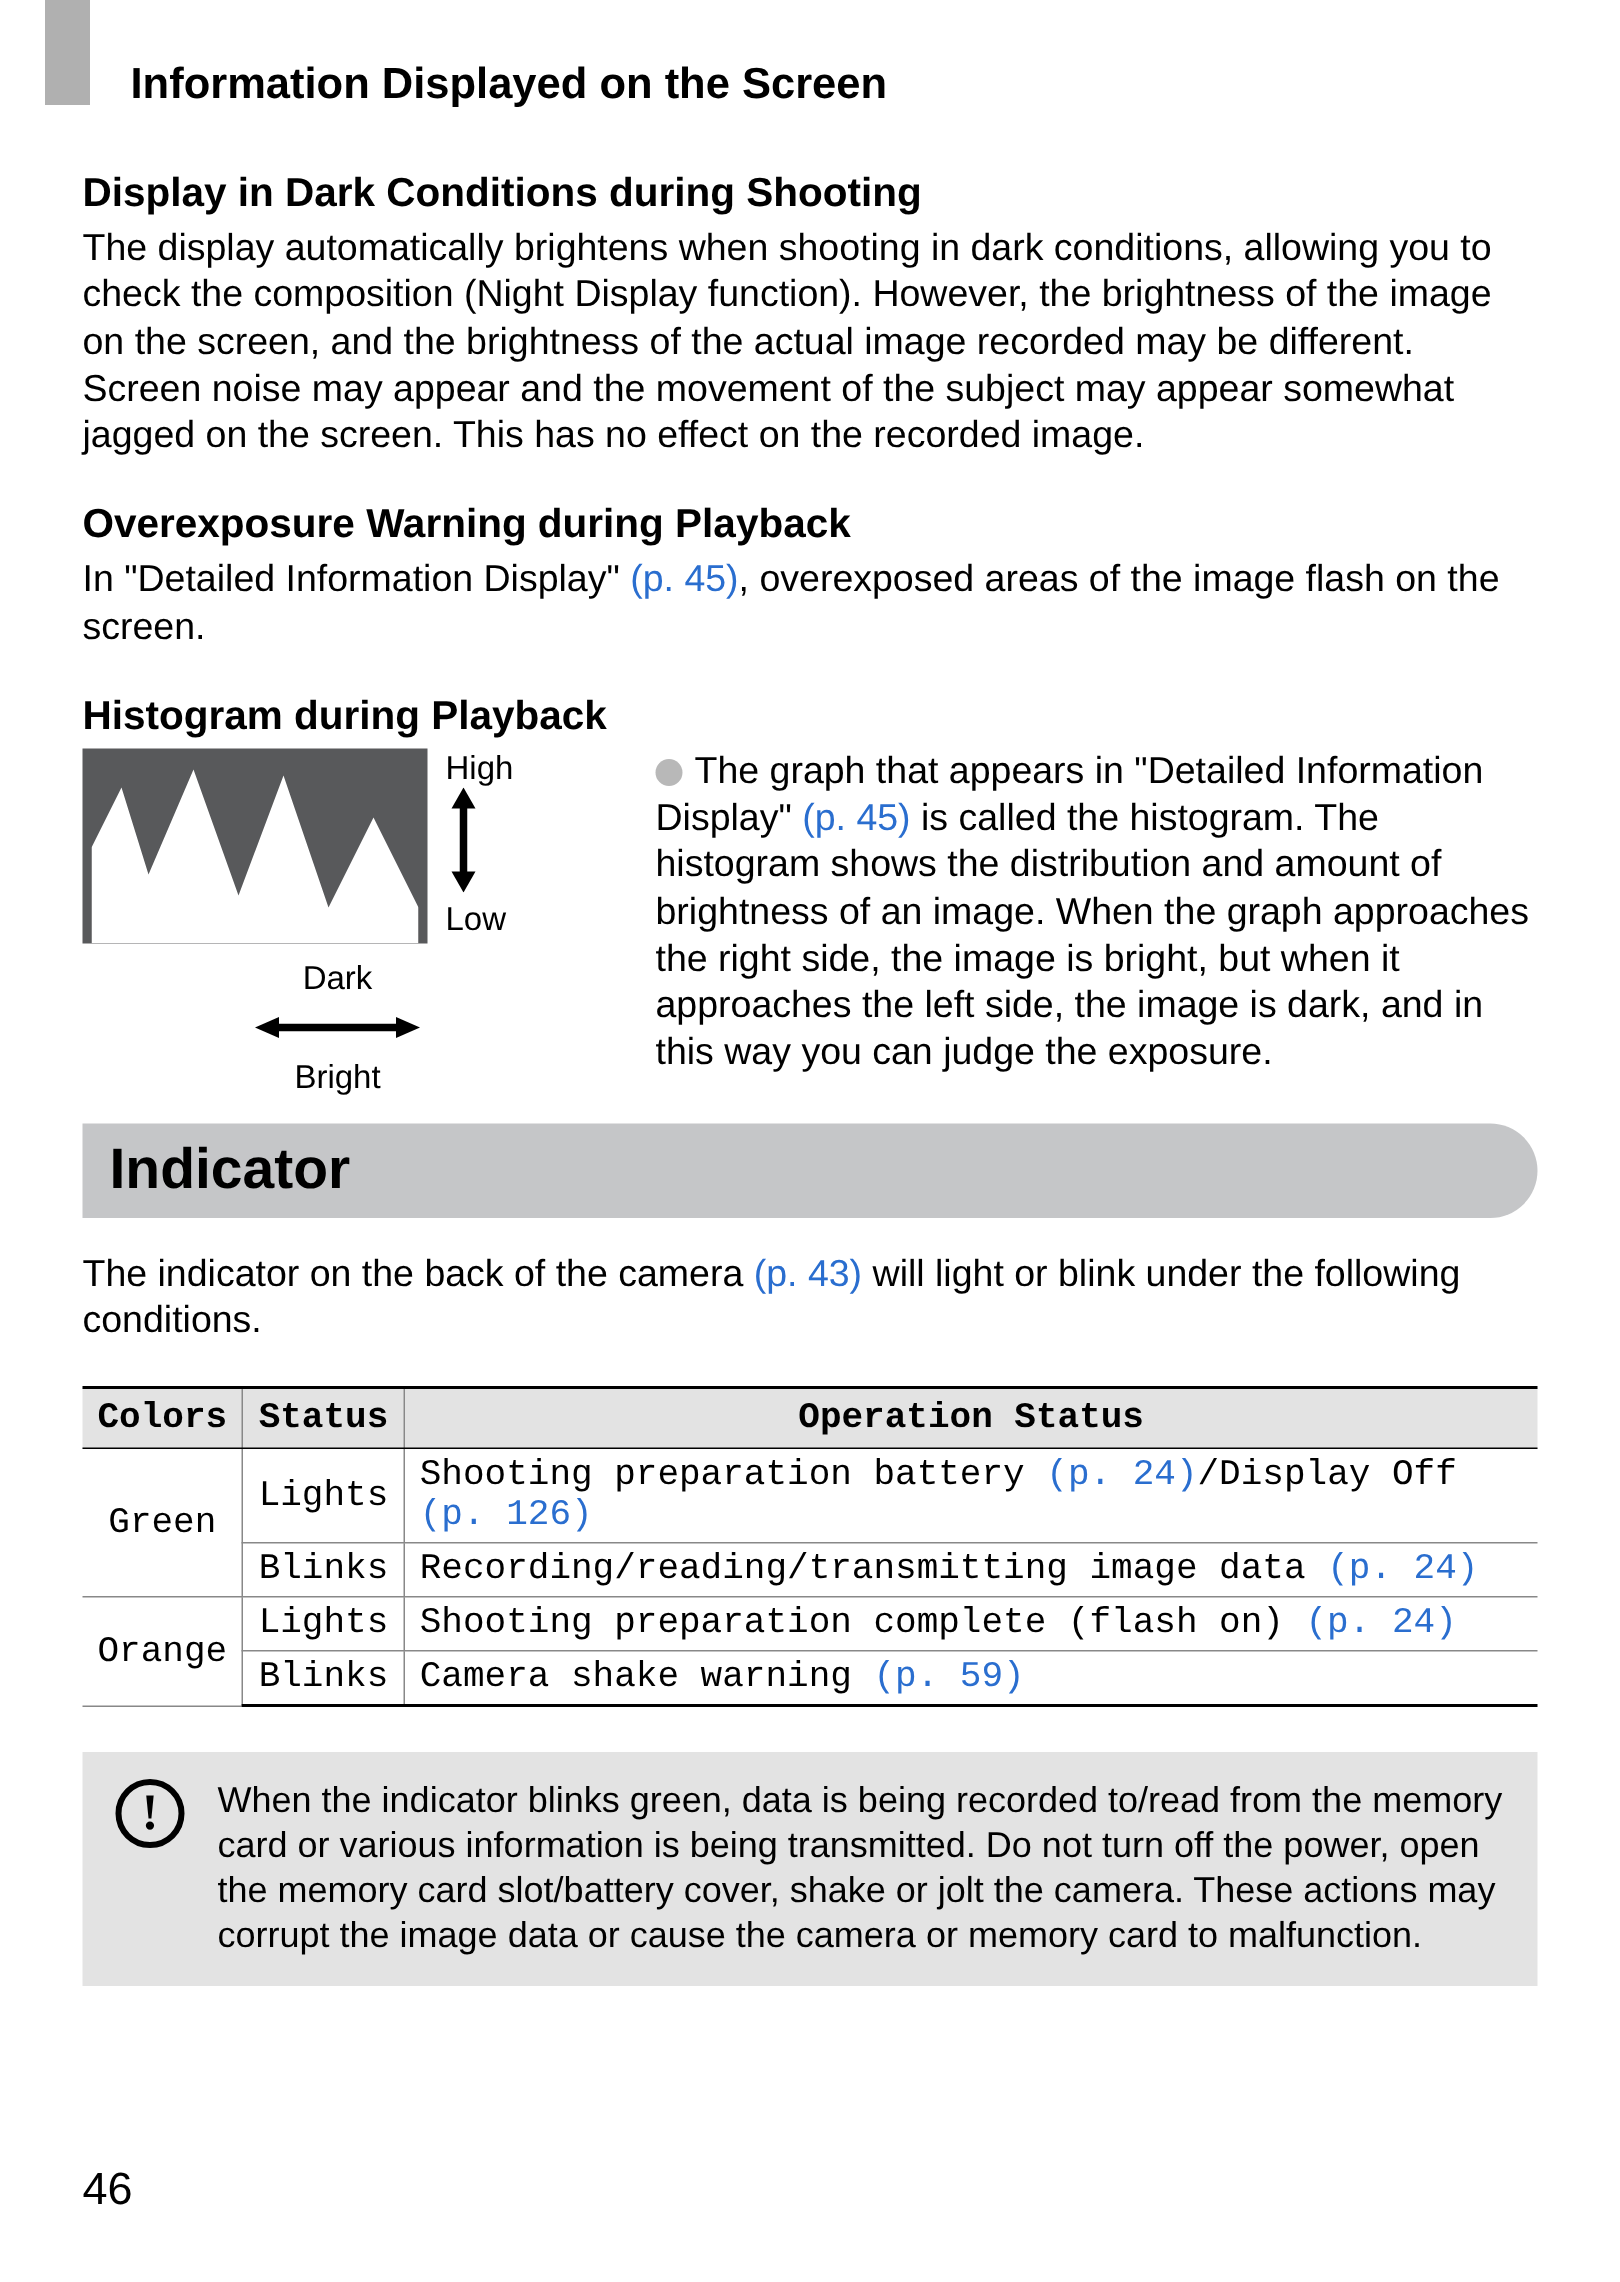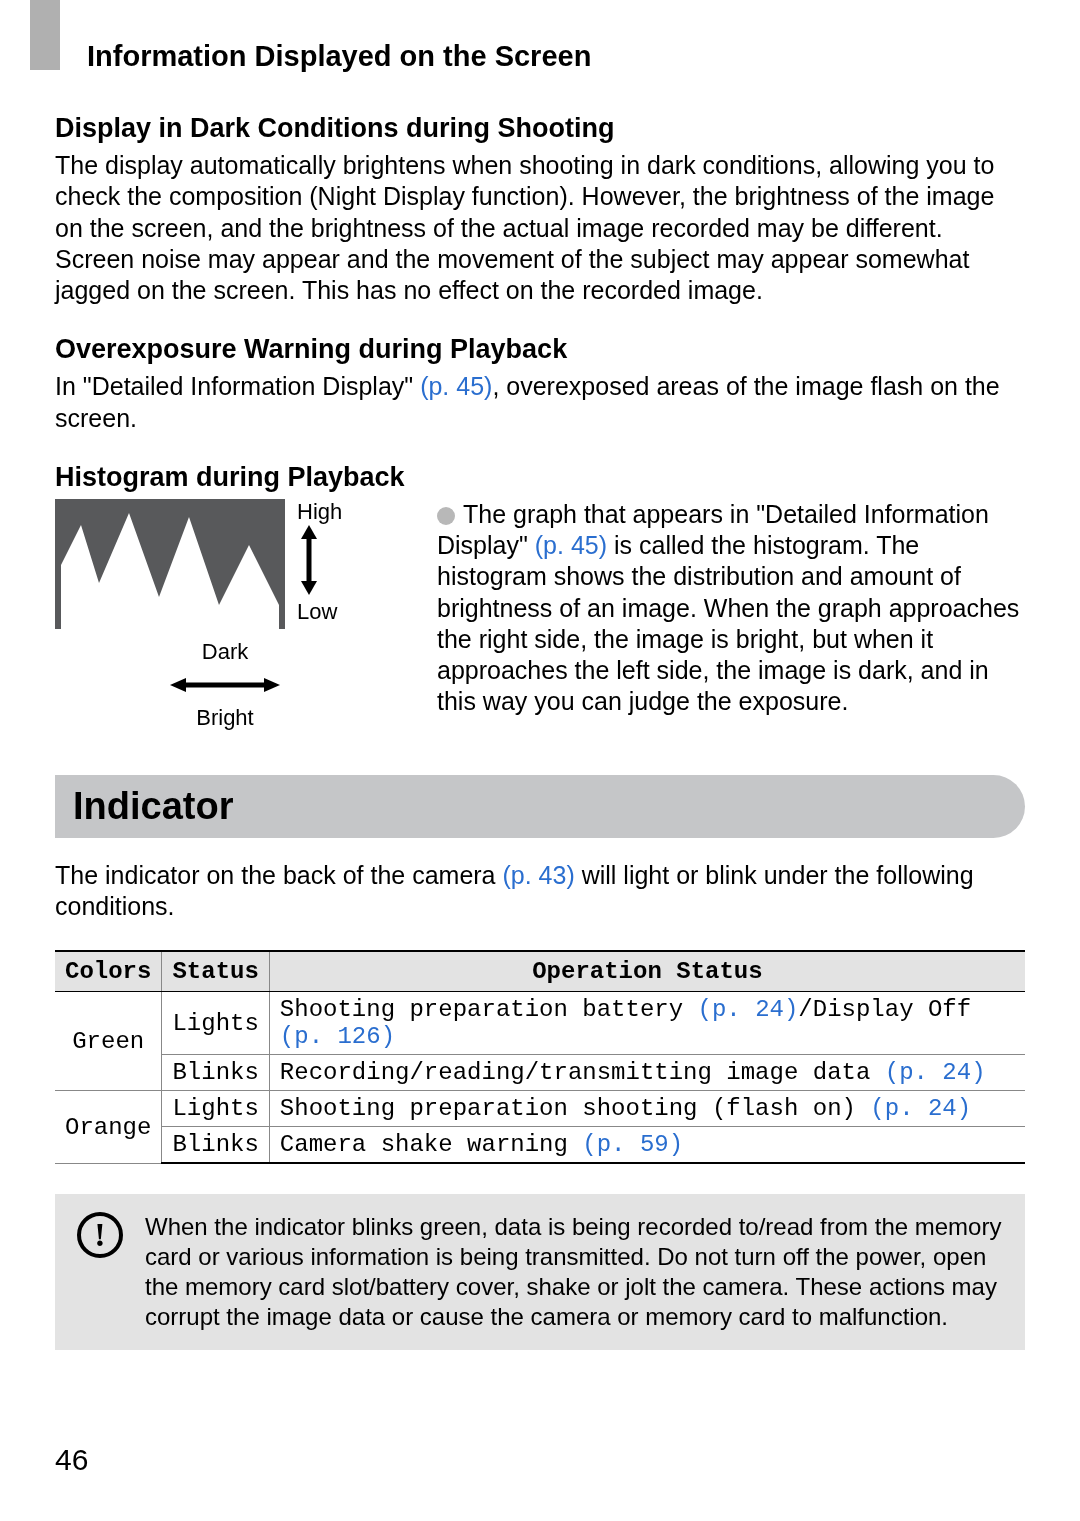--- a/index.html
+++ b/index.html
@@ -39,21 +39,21 @@
     font-size: 25px;
     line-height: 1.25;
     margin-bottom: 28px;
   }
   .link {
     color: #2a6ecf;
   }
   .histo-section {
     display: flex;
     gap: 42px;
-    margin-bottom: 44px;
+    margin-bottom: 18px;
   }
   .histo-left {
     width: 340px;
     flex-shrink: 0;
   }
   .histo-row {
     display: flex;
     align-items: flex-start;
   }
   .histo-box {
@@ -216,21 +216,21 @@
     <tr>
       <td class="status-cell">Blinks</td>
       <td>
         <span>Recording/reading/transmitting image data </span><span class="link">(p. 24)</span>
       </td>
     </tr>
     <tr>
       <td class="color-cell" rowspan="2">Orange</td>
       <td class="status-cell">Lights</td>
       <td>
-        <span>Shooting preparation shooting (flash on) </span><span class="link">(p. 24)</span>
+        <span>Shooting preparation complete (flash on) </span><span class="link">(p. 24)</span>
       </td>
     </tr>
     <tr>
       <td class="status-cell">Blinks</td>
       <td>
         <span>Camera shake warning </span><span class="link">(p. 59)</span>
       </td>
     </tr>
   </tbody>
     </table>

